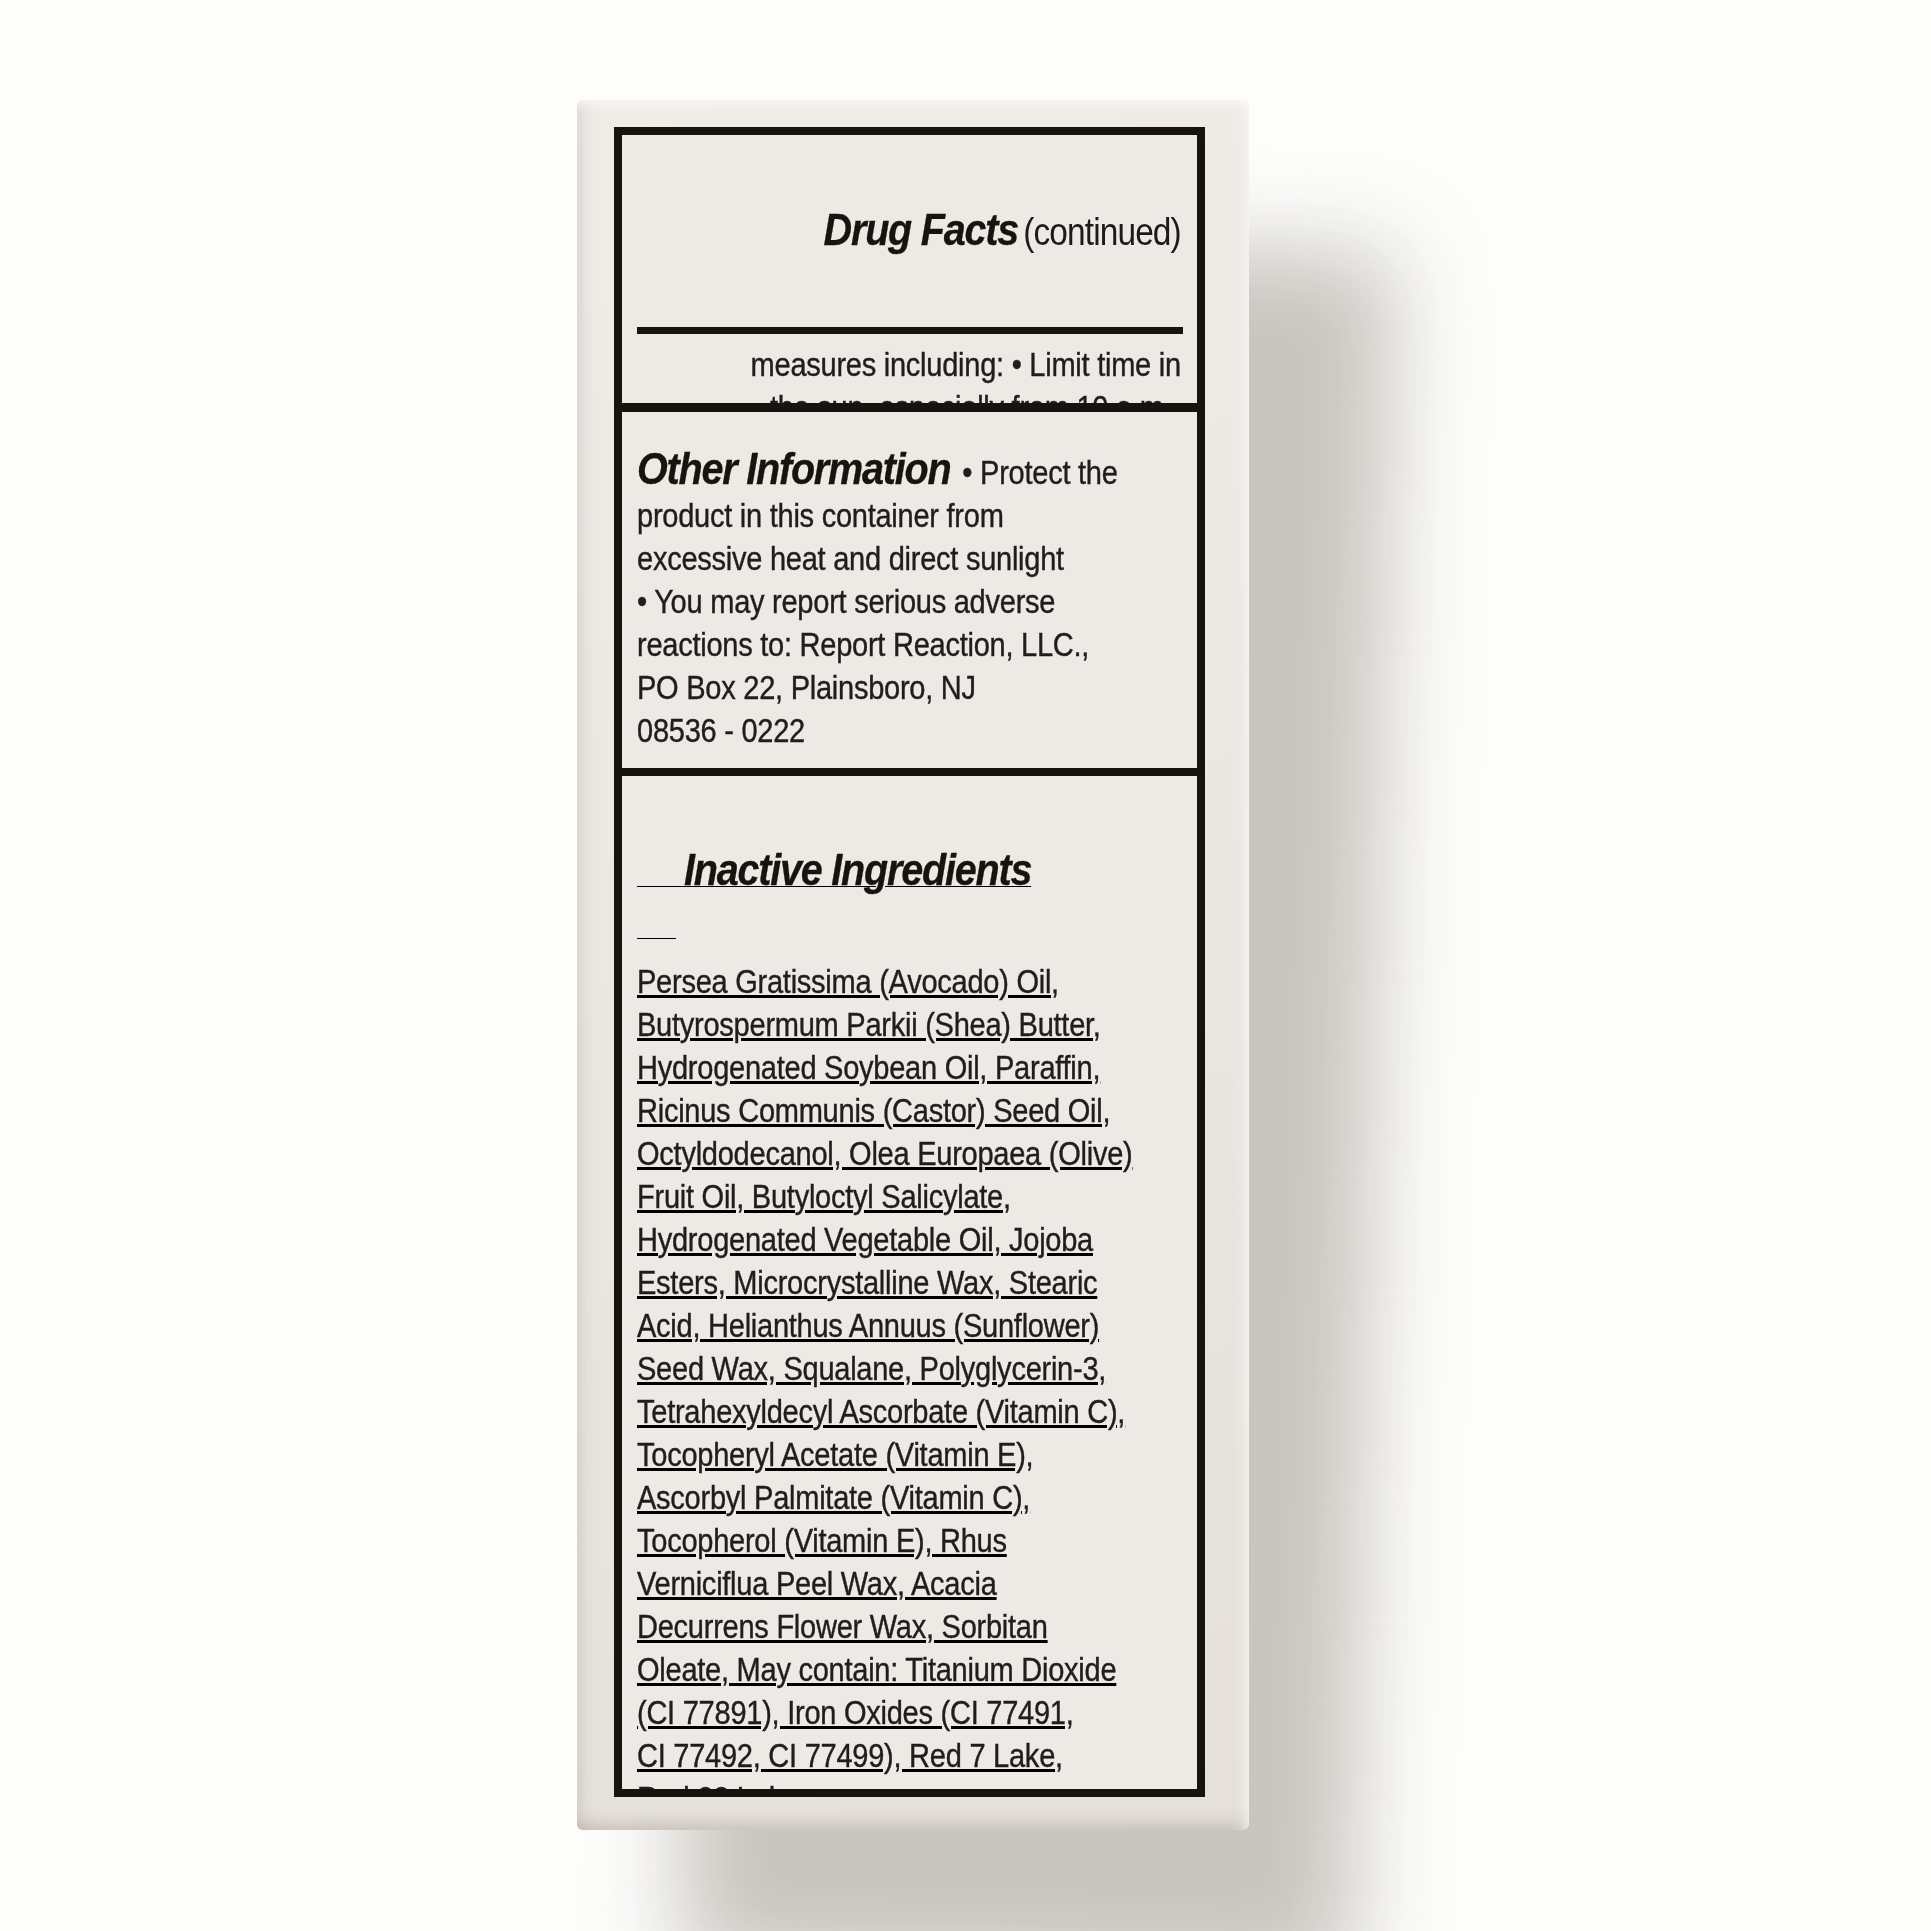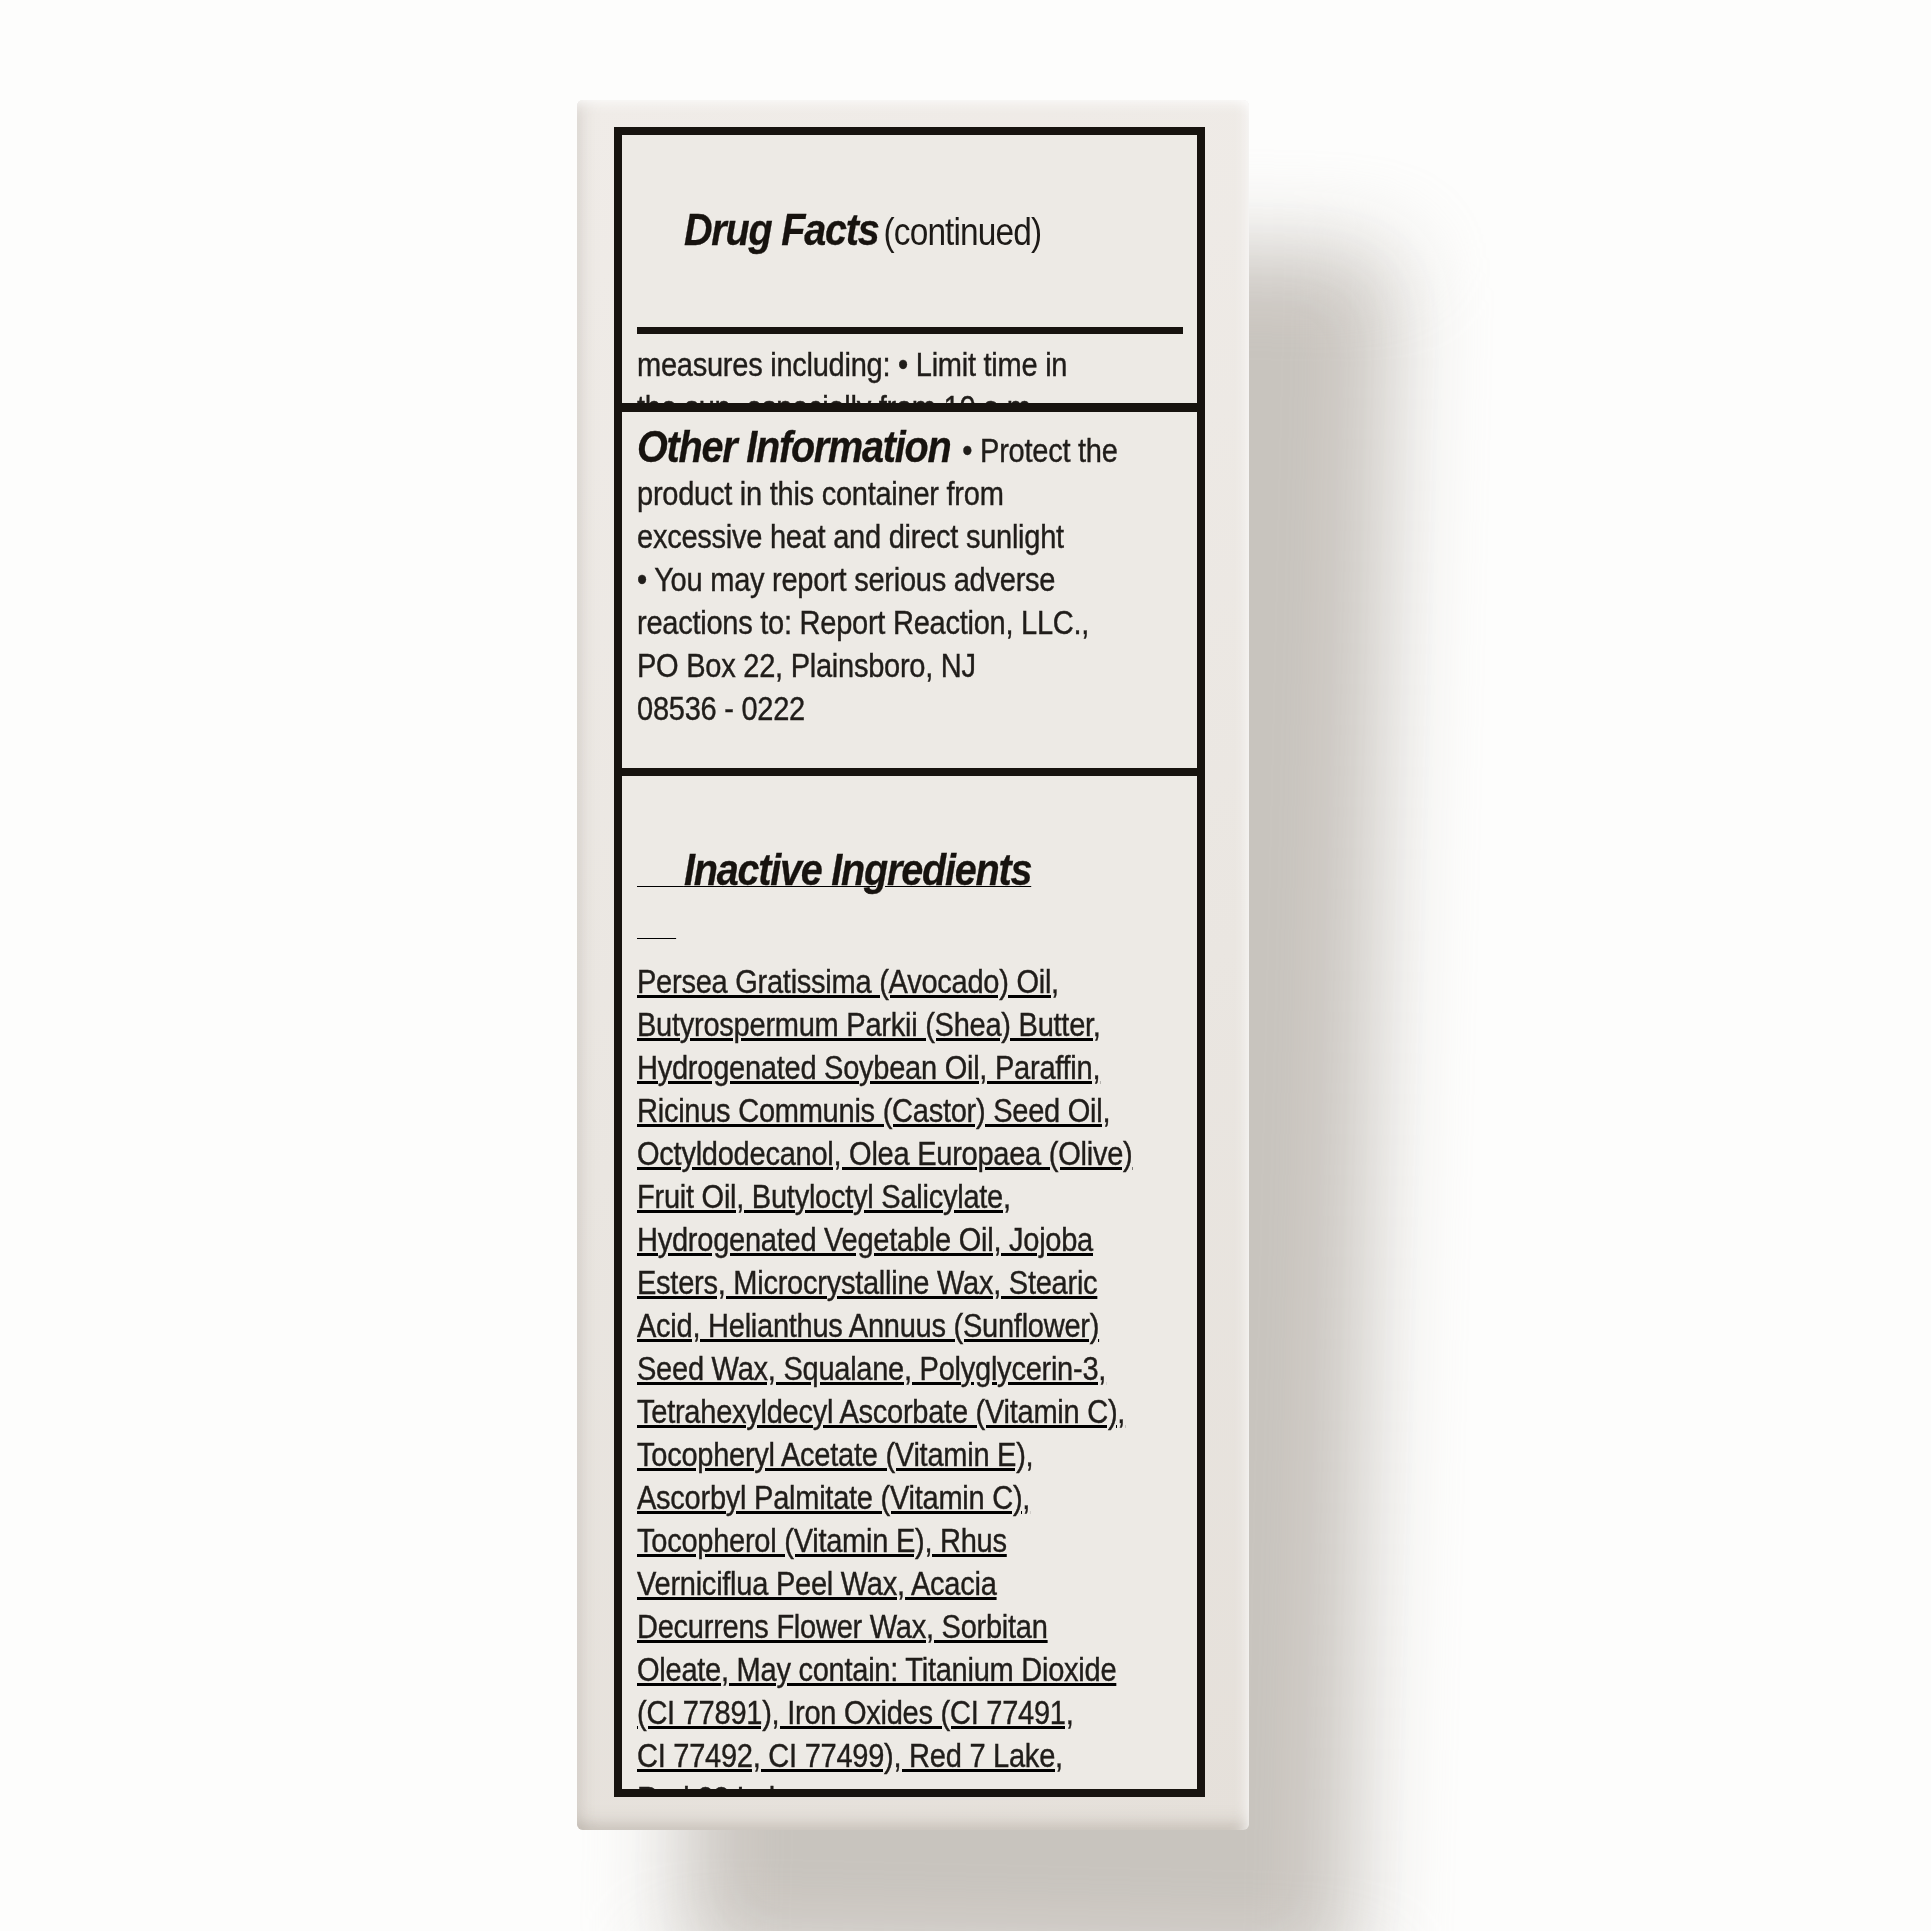--- a/index.html
+++ b/index.html
@@ -32,22 +32,22 @@
       inset 15.4px 0 21px -15.4px rgba(140,130,118,.28);
   }
 
   
   .label{
     position:absolute;left:37px;top:27px;width:591px;height:1670px;
     box-sizing:border-box;border:8.7px solid #17130f;background:#edeae5;
     display:flex;flex-direction:column;
   }
   .sec{box-sizing:border-box;padding:13.5px 14.5px 0 14.5px;overflow:hidden;}
-  .sec-1{height:268px;}
-  .sec-2{height:356px;padding-top:13px;}
+  .sec-1{height:268px;text-align:right;}
+  .sec-2{height:356px;padding-top:35px;}
   .sec-3{flex:1;padding-top:15.4px;text-decoration:underline;}
   .sep{height:8.7px;background:#17130f;flex:none;}
 
   
   .squeeze{transform:scaleX(0.88);transform-origin:left top;width:618px;}
 
   .sec-head{white-space:pre;color:#17130f;}
   .sec-1 .sec-head{line-height:54px;}
   .sec-3 .sec-head{line-height:52px;margin-bottom:1.9px;}
   .title{

